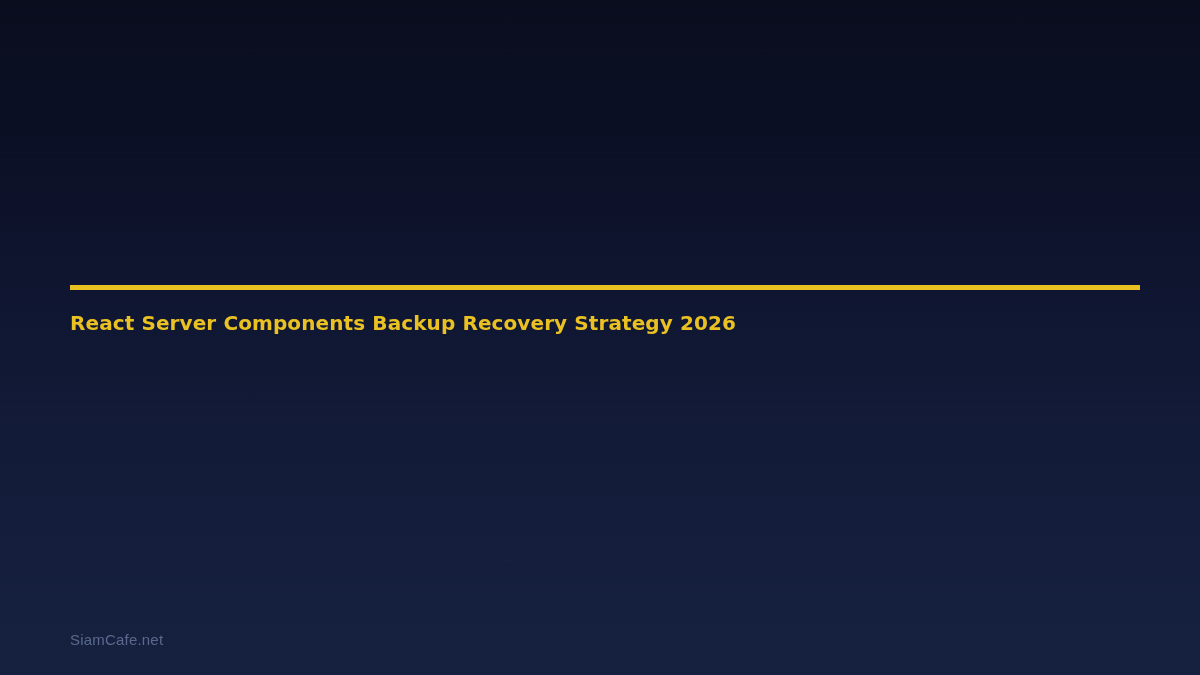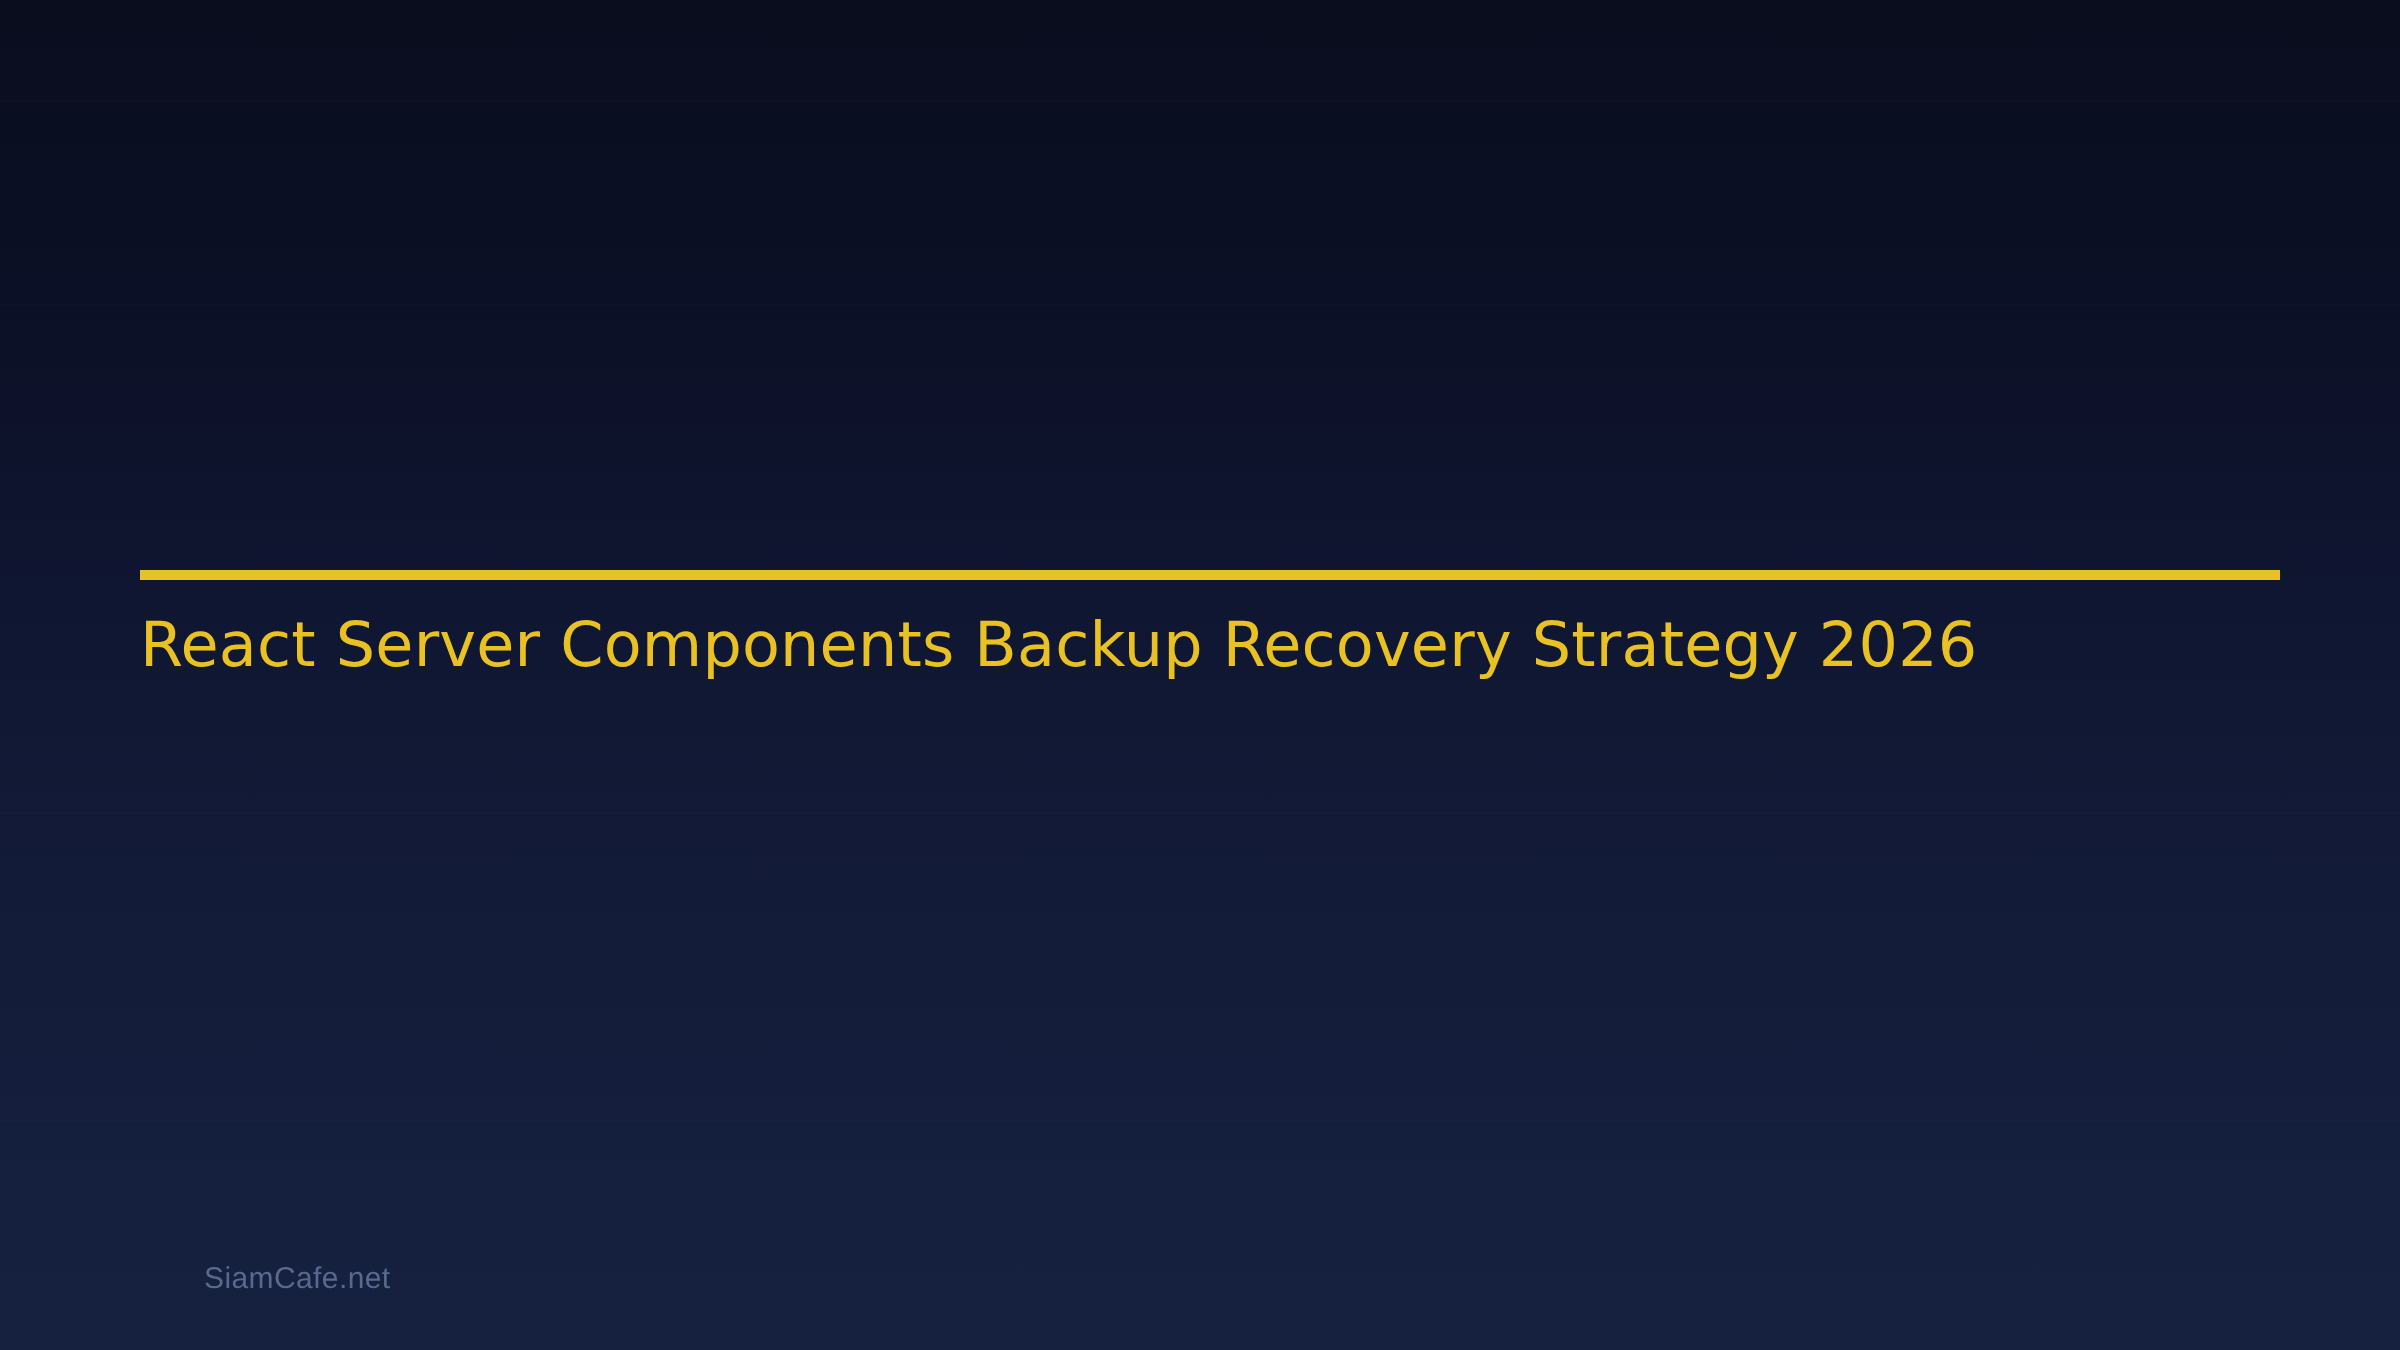--- a/index.html
+++ b/index.html
@@ -60,40 +60,39 @@
     border-radius: 0;
   }
 
   #slide-title {
     margin: 0;
     padding: 0;
     position: absolute;
     left: 0;
     top: 19px;
     width: 1100px;
-    font-size: 31px;
+    font-size: 20px;
     line-height: 38px;
-    font-weight: normal;
+    font-weight: bold;
     letter-spacing: 0.1px;
     color: #e9c123;
     white-space: nowrap;
     font-family: "DejaVu Sans", "Liberation Sans", sans-serif;
   }
 
   #footer-brand {
     position: absolute;
     left: 70px;
     top: 630px;
     font-size: 15px;
     line-height: 20px;
     font-weight: normal;
     color: #59688c;
     letter-spacing: 0.2px;
     font-family: "Liberation Sans", "DejaVu Sans", sans-serif;
-    margin-left: 32px;
   }
 </style>
 </head>
 <body>
 
 <div id="slide">
 
   <div class="band band-a"></div>
   <div class="band band-b"></div>
   <div class="band band-c"></div>

